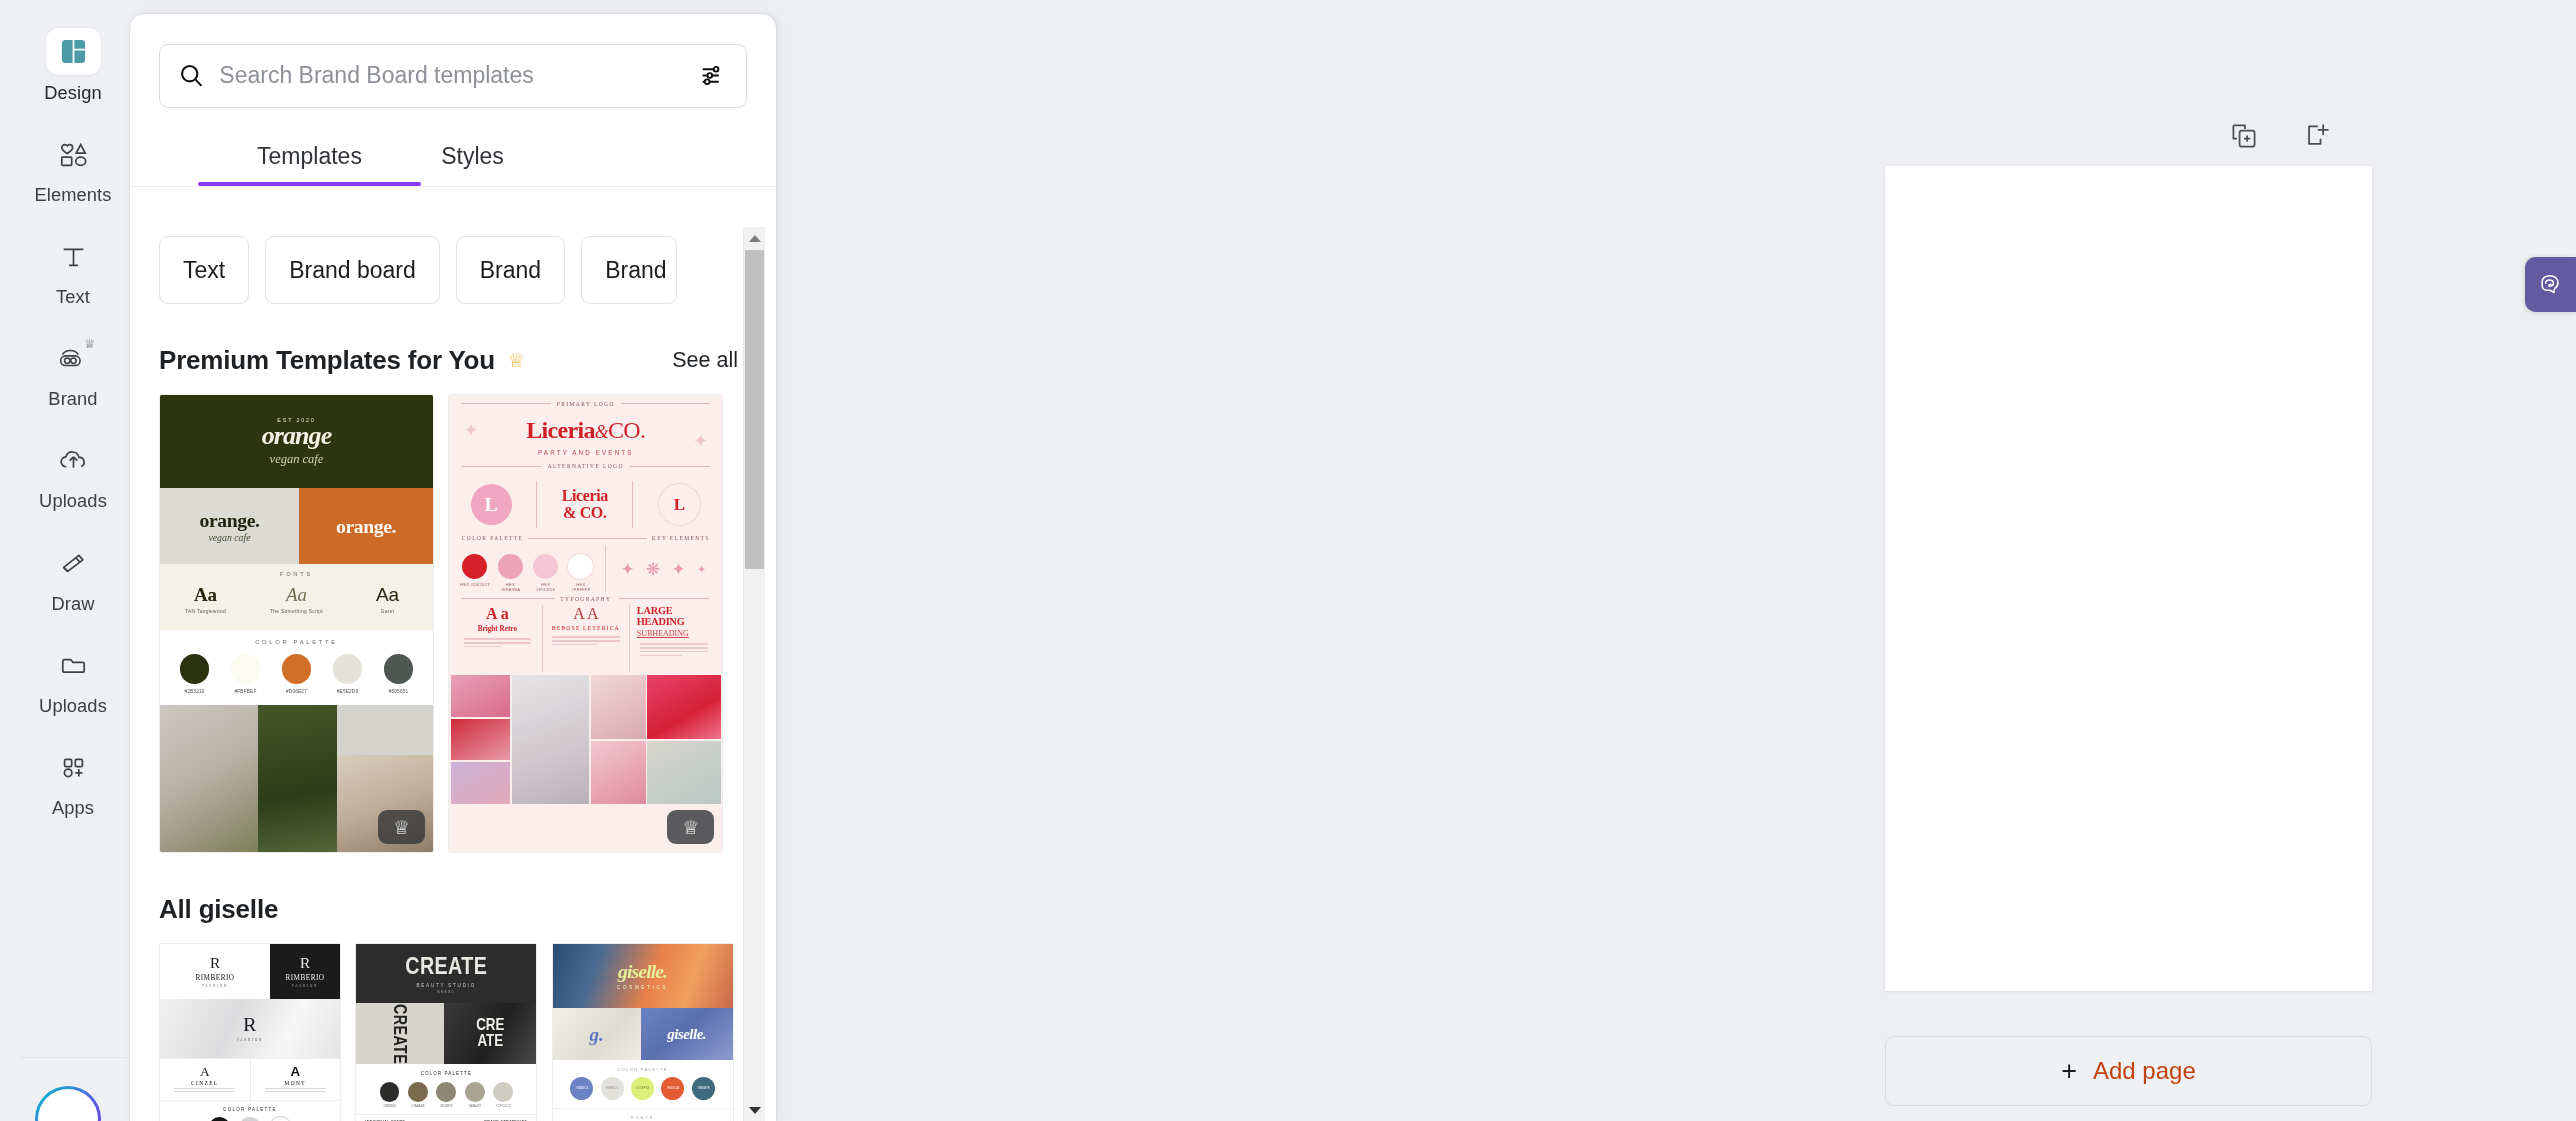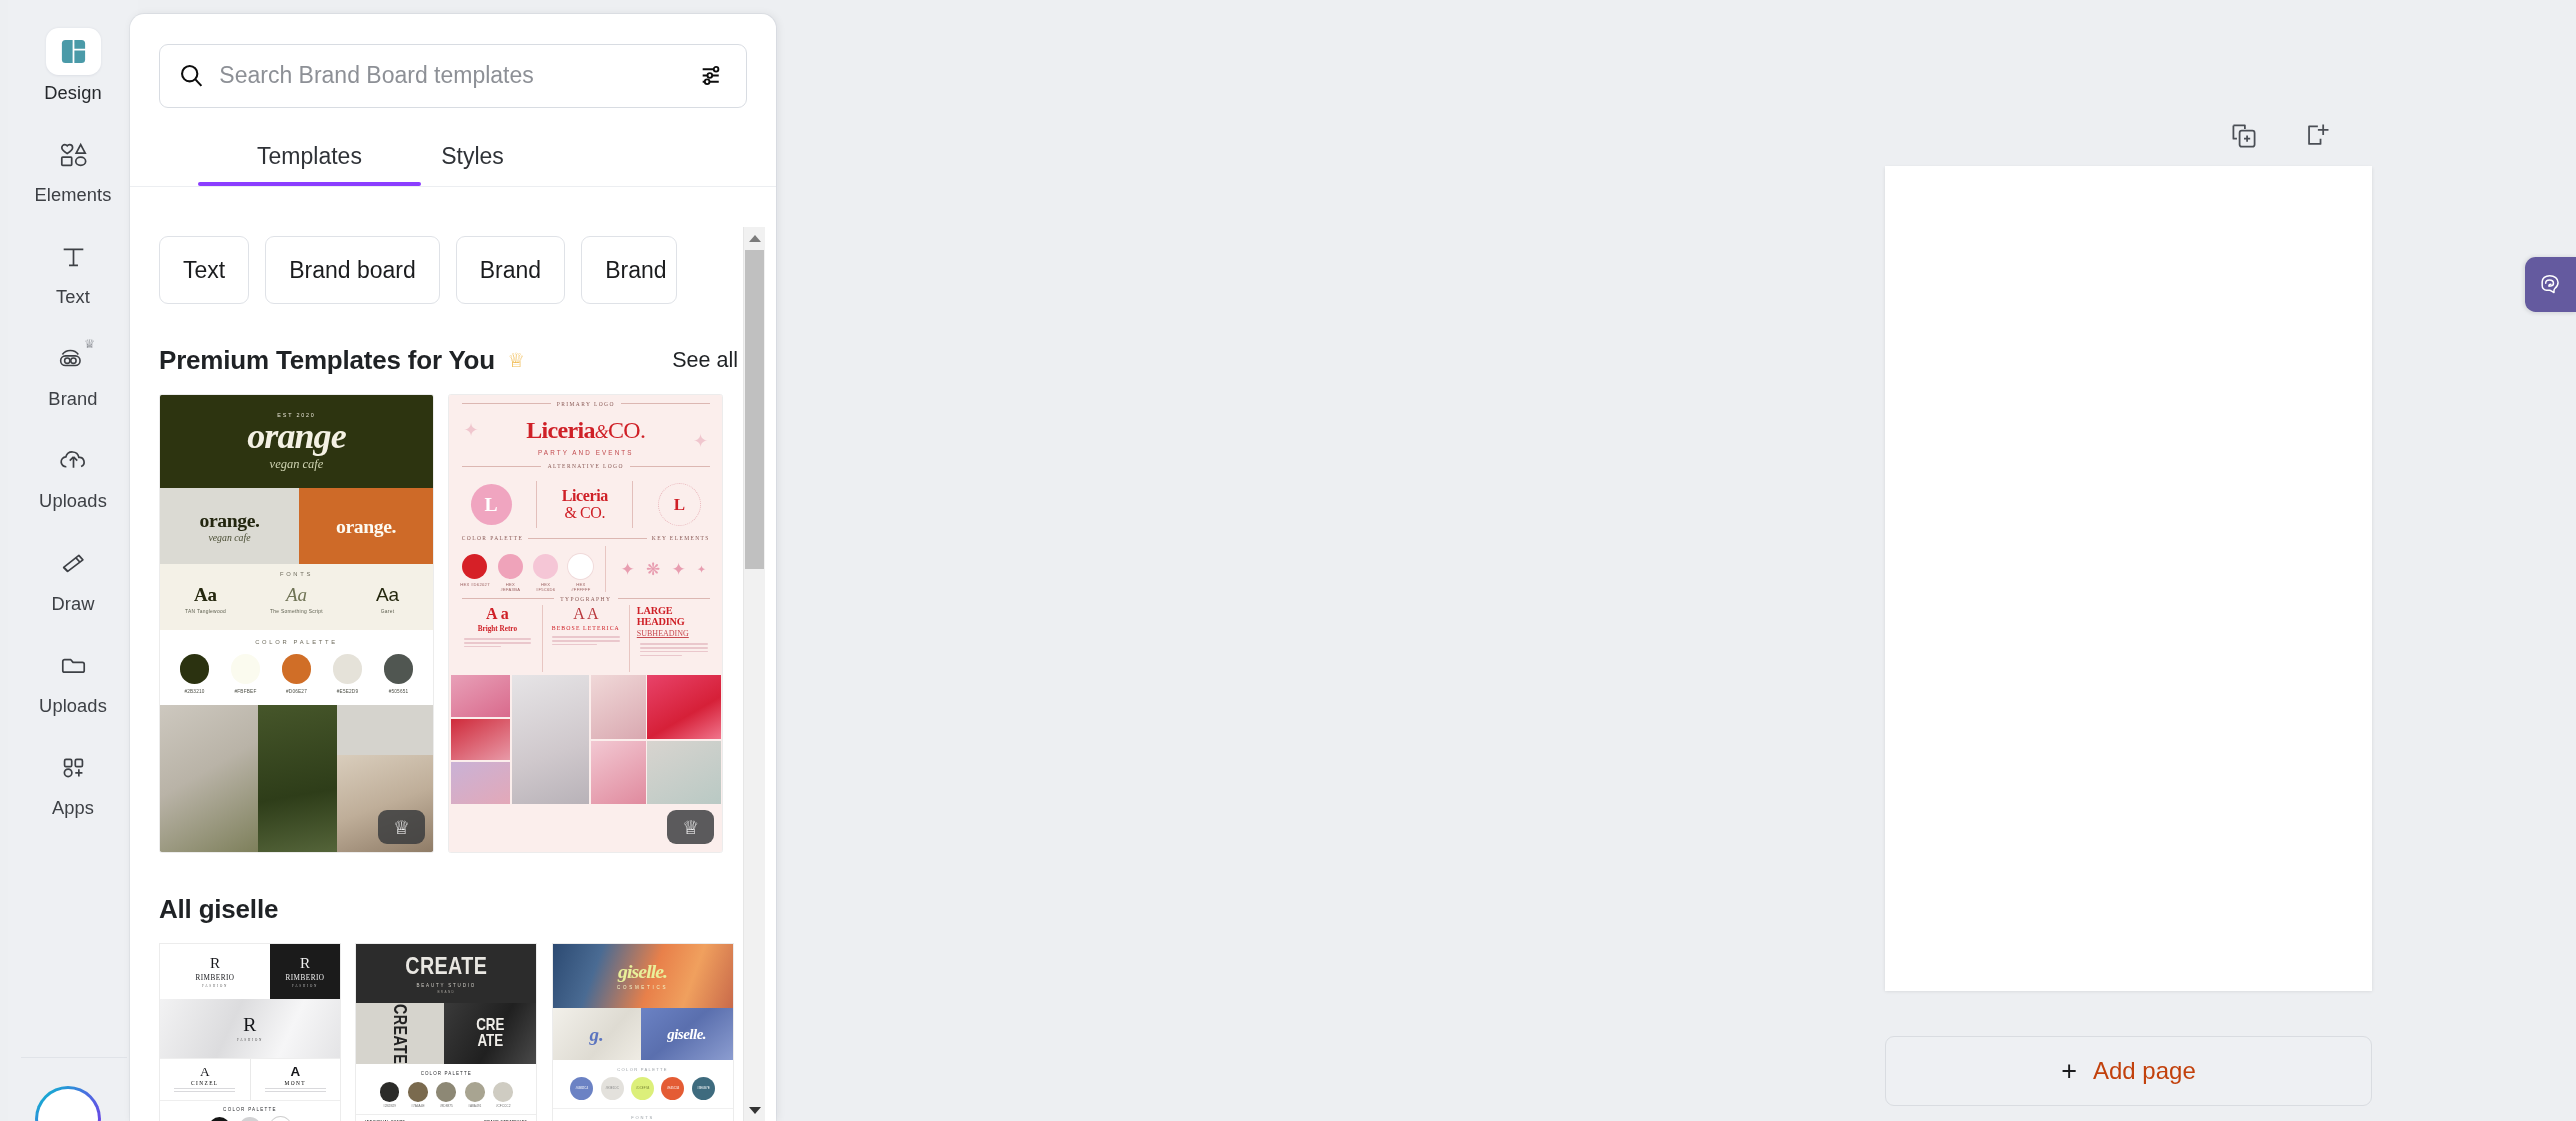--- a/index.html
+++ b/index.html
@@ -195,21 +195,21 @@
     width: 47px; height: 34px;
     border-radius: 9px;
     background: rgba(55,57,60,.82);
     display: flex; align-items: center; justify-content: center;
     color: #fff; font-size: 19px;
   }
 
   
   .c1-hero { height: 93px; background: #2d3410; display:flex; flex-direction:column; align-items:center; justify-content:center; }
   .c1-hero-est { font-size: 5.4px; color: #e6e3d4; letter-spacing: 1.8px; }
-  .c1-hero-main { font-family:"Liberation Serif", serif; font-weight: bold; font-style: italic; font-size: 36px; color:#f4f1e4; line-height:1; letter-spacing:-0.9px;}
+  .c1-hero-main { font-family:"Liberation Serif", serif; font-weight: bold; font-style: italic; font-size: 26px; color:#f4f1e4; line-height:1; letter-spacing:-0.9px;}
   .c1-hero-sub { font-family:"Liberation Serif", serif; font-style: italic; font-size: 12.5px; color:#cfd3b2; margin-top:2.7px;}
   .c1-row2 { display:flex; height: 76px; }
   .c1-r2a { flex:0 0 139px; background:#dbdad3; display:flex; flex-direction:column; align-items:center; justify-content:center;}
   .c1-r2b { flex:1; background:#ce6a28; display:flex; align-items:center; justify-content:center;}
   .c1-logo-dark { font-family:"Liberation Serif",serif; font-weight:bold; font-size:19.7px; color:#23260f; letter-spacing:-0.4px;}
   .c1-logo-sub { font-family:"Liberation Serif",serif; font-style:italic; font-size:9.8px; color:#4a4d33;}
   .c1-logo-light { font-family:"Liberation Serif",serif; font-weight:bold; font-size:19.7px; color:#fdfbf2; letter-spacing:-0.4px;}
   .c1-fonts { height: 66px; background:#f4f1e7; padding-top:7.2px; }
   .c1-cap { text-align:center; font-size:5.8px; letter-spacing:2.7px; color:#6d6a5c;}
   .c1-font-row { display:flex; justify-content:space-around; margin-top:8px; }
@@ -240,21 +240,21 @@
   .c2-hero .ttl { font-family:"Liberation Serif",serif; font-weight:bold; font-size:24px; color:#cf2027; letter-spacing:-0.7px;}
   .c2-hero .ttl .amp { font-weight:normal; font-style:italic; font-size:18px;}
   .c2-hero .ttl .co { font-weight:normal; font-family:"Liberation Serif",serif;}
   .c2-hero .sub { font-size:6.3px; letter-spacing:2.1px; color:#c14a4e; margin-top:4.5px;}
   .c2-spark { position:absolute; color:#f0c6ce; font-size:18px;}
   .c2-alt { display:flex; align-items:center; justify-content:space-around; height:66px; padding:5.4px 9px 0 9px;}
   .c2-alt .sep { width:0.9px; height:47px; background:#e3bfbb;}
   .c2-circle { width:41px; height:41px; border-radius:50%; background:#f0a5c0; display:flex; align-items:center; justify-content:center;
                font-family:"Liberation Serif",serif; font-weight:bold; font-size:19.7px; color:#fff; box-shadow:0 0 0 2.7px #fbeeec;}
   .c2-mid { text-align:center; font-family:"Liberation Serif",serif; font-weight:bold; font-size:16px; color:#cf2027; line-height:1.05; letter-spacing:-0.4px;}
-  .c2-mid .co2 { font-weight:normal;}
+  .c2-mid .co2 { font-weight:bold;}
   .c2-badge { width:43px; height:43px; border-radius:50%; display:flex; align-items:center; justify-content:center;
               font-family:"Liberation Serif",serif; font-weight:bold; font-size:17px; color:#cf2027; border:0.9px dotted #e9b6bb;}
   .c2-pal { display:flex; padding:5.4px 10.7px 0 10.7px; gap:9px;}
   .c2-pal-left { flex:0 0 136px;}
   .c2-dots { display:flex; justify-content:space-between; margin-top:7.2px;}
   .c2-dot-w { text-align:center; width:30px;}
   .c2-dot { width:25px; height:25px; border-radius:50%; margin:0 auto; }
   .c2-dot-lbl { font-size:4.1px; color:#9a5f5f; margin-top:3.6px; letter-spacing:0.3px;}
   .c2-vsep { width:0.9px; background:#e8c6c2;}
   .c2-pal-right { flex:1; display:flex; align-items:center; justify-content:space-around; color:#e89db0; font-size:17px;}

